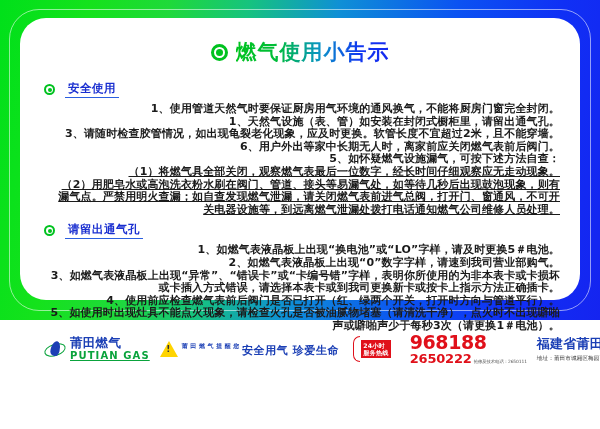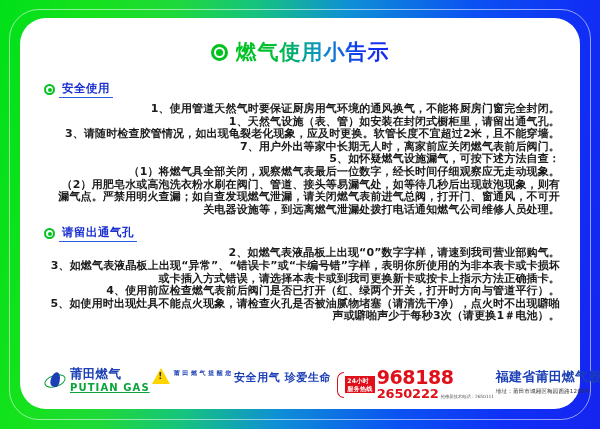--- a/index.html
+++ b/index.html
@@ -3,21 +3,21 @@
 <meta charset="utf-8">
 <style>
   html,body{margin:0;padding:0;}
   body{
     width:600px;height:429px;overflow:hidden;
     font-family:"DejaVu Sans","Liberation Sans",sans-serif;
     background:#ffffff;
   }
   
   .poster{
-    position:relative;width:600px;height:429px;box-sizing:border-box;
+    position:relative;width:600px;height:320px;box-sizing:border-box;
     background:linear-gradient(100deg,#00e01a 0%,#15e21c 14%,#1fd93a 26%,#16c37e 38%,#0f8fd6 52%,#0b52f2 70%,#1030f5 86%,#1524f0 100%);
   }
   
   .ring{
     position:absolute;left:9px;top:9px;right:9px;bottom:9px;
     border:1px solid rgba(255,255,255,.55);border-radius:30px;
     pointer-events:none;
   }
   
   .card{
@@ -37,43 +37,43 @@
     display:flex;align-items:center;justify-content:center;flex:none;
   }
   .title-dot i{display:block;width:7px;height:7px;border-radius:50%;background:#00c21f;}
   .title-text{
     font-size:21px;font-weight:bold;letter-spacing:1px;
     background:linear-gradient(90deg,#00c31e 0%,#00bd38 26%,#0a93c8 55%,#1138f0 80%,#1528ef 100%);
     -webkit-background-clip:text;background-clip:text;color:transparent;
     -webkit-text-fill-color:transparent;white-space:nowrap;
   }
   
-  .sec-head{display:flex;align-items:center;gap:4px;margin:6px 0 5px 6px;}
+  .sec-head{display:flex;align-items:center;gap:10px;margin:6px 0 5px 6px;}
   .sec-dot{
     width:11px;height:11px;border-radius:50%;border:2px solid #00c21f;
     box-sizing:border-box;display:flex;align-items:center;justify-content:center;flex:none;
   }
   .sec-dot i{display:block;width:4px;height:4px;border-radius:50%;background:#00c21f;}
   .sec-title{
     font-size:11.5px;font-weight:bold;color:#1a2fd0;
     border-bottom:1.2px solid #2b5fe0;padding:0 3px 1px 3px;letter-spacing:.5px;
   }
   
   .lines{margin:0 2px 0 6px;}
   .line{
     font-size:11px;color:#1b1b1b;font-weight:bold;
     line-height:12.6px;letter-spacing:.15px;white-space:nowrap;text-align:right;
   }
   .line.wrap{white-space:normal;}
-  .line.indent{padding-left:7px;}
+  .line.indent{padding-left:7px;text-decoration:underline;}
   .gap{height:3px;}
   
   .footer{
-    margin-top:auto;display:flex;align-items:flex-start;
-    padding:0 2px 8px 6px;gap:2px;
+    margin-top:auto;display:flex;align-items:center;
+    padding:0 2px 8px 6px;gap:10px;
   }
   .brand{display:flex;align-items:center;gap:4px;flex:none;}
   .brand-mark{position:relative;width:22px;height:19px;flex:none;}
   .brand-mark .ellipse{
     position:absolute;left:0;top:4px;width:22px;height:12px;border-radius:50%;
     border:1.6px solid #0aa33c;transform:rotate(-18deg);box-sizing:border-box;
   }
   .brand-mark .drop{
     position:absolute;left:7px;top:1px;width:9px;height:15px;
     background:#1b3fb5;border-radius:60% 60% 50% 50%/70% 70% 40% 40%;
@@ -94,21 +94,21 @@
   .slogan-txt{display:flex;flex-direction:row;line-height:1;}
   .slogan-small{font-size:6px;font-weight:bold;color:#1b3fb5;letter-spacing:2.6px;}
   .slogan-big{font-size:11px;font-weight:bold;color:#1b3fb5;letter-spacing:.6px;margin-top:2px;}
   .hotline{display:flex;align-items:center;flex:none;position:relative;padding-left:4px;}
   .hot-brace{
     width:7px;height:26px;border:1.6px solid #e0101a;border-right:none;
     border-radius:7px 0 0 7px;box-sizing:border-box;flex:none;
   }
   .hot-tag{display:flex;flex-direction:column;background:#e0101a;padding:1.5px 2px;margin-left:1px;flex:none;}
   .hot-tag span{font-size:6.2px;font-weight:bold;color:#fff;line-height:7.4px;letter-spacing:.2px;white-space:nowrap;}
-  .hot-main{display:flex;flex-direction:column;margin-left:2px;}
+  .hot-main{display:flex;flex-direction:column;margin-left:19px;}
   .hot-num{font-size:19px;font-weight:bold;color:#e0101a;line-height:18px;letter-spacing:-.4px;}
   .hot-sub{display:flex;align-items:baseline;gap:2px;margin-top:0px;}
   .hot-sub b{font-size:13px;color:#e0101a;font-weight:bold;letter-spacing:-.2px;}
   .hot-sub em{font-size:4.4px;color:#555;font-style:normal;letter-spacing:-.1px;white-space:nowrap;}
   .company{margin-left:auto;text-align:left;padding-right:4px;}
   .co-name{font-size:13px;font-weight:bold;color:#1b3fb5;letter-spacing:.2px;white-space:nowrap;}
   .co-addr{font-size:5.6px;color:#333;margin-top:2px;letter-spacing:.1px;white-space:nowrap;}
 </style>
 </head>
 <body>
@@ -128,35 +128,36 @@
     <div class="sec-head">
       <span class="sec-dot">
           <i></i>
         </span>
       <span class="sec-title">安全使用</span>
     </div>
     <div class="lines">
       <div class="line">1、使用管道天然气时要保证厨房用气环境的通风换气，不能将厨房门窗完全封闭。</div>
       <div class="line">1、天然气设施（表、管）如安装在封闭式橱柜里，请留出通气孔。</div>
       <div class="line">3、请随时检查胶管情况，如出现龟裂老化现象，应及时更换。软管长度不宜超过2米，且不能穿墙。</div>
-      <div class="line">7、用户外出等家中长期无人时，离家前应关闭燃气表前后阀门。</div>
+      <div class="line">6、用户外出等家中长期无人时，离家前应关闭燃气表前后阀门。</div>
       <div class="line">5、如怀疑燃气设施漏气，可按下述方法自查：</div>
       <div class="line indent">（1）将燃气具全部关闭，观察燃气表最后一位数字，经长时间仔细观察应无走动现象。</div>
       <div class="line wrap indent">（2）用肥皂水或高泡洗衣粉水刷在阀门、管道、接头等易漏气处，如等待几秒后出现鼓泡现象，则有漏气点。严禁用明火查漏；如自查发现燃气泄漏，请关闭燃气表前进气总阀，打开门、窗通风，不可开关电器设施等，到远离燃气泄漏处拨打电话通知燃气公司维修人员处理。</div>
     </div>
 
     <div class="gap"></div>
 
     <div class="sec-head">
       <span class="sec-dot">
           <i></i>
         </span>
       <span class="sec-title">请留出通气孔</span>
     </div>
     <div class="lines">
+      <div class="line">1、如燃气表液晶板上出现“换电池”或“LO”字样，请及时更换5＃电池。</div>
       <div class="line">2、如燃气表液晶板上出现“0”数字字样，请速到我司营业部购气。</div>
       <div class="line wrap">3、如燃气表液晶板上出现“异常”、“错误卡”或“卡编号错”字样，表明你所使用的为非本表卡或卡损坏或卡插入方式错误，请选择本表卡或到我司更换新卡或按卡上指示方法正确插卡。</div>
       <div class="line">4、使用前应检查燃气表前后阀门是否已打开（红、绿两个开关，打开时方向与管道平行）。</div>
       <div class="line wrap">5、如使用时出现灶具不能点火现象，请检查火孔是否被油腻物堵塞（请清洗干净），点火时不出现噼啪声或噼啪声少于每秒3次（请更换1＃电池）。</div>
     </div>
 
     <div class="footer">
 
       <div class="brand">
         <span class="brand-mark">

